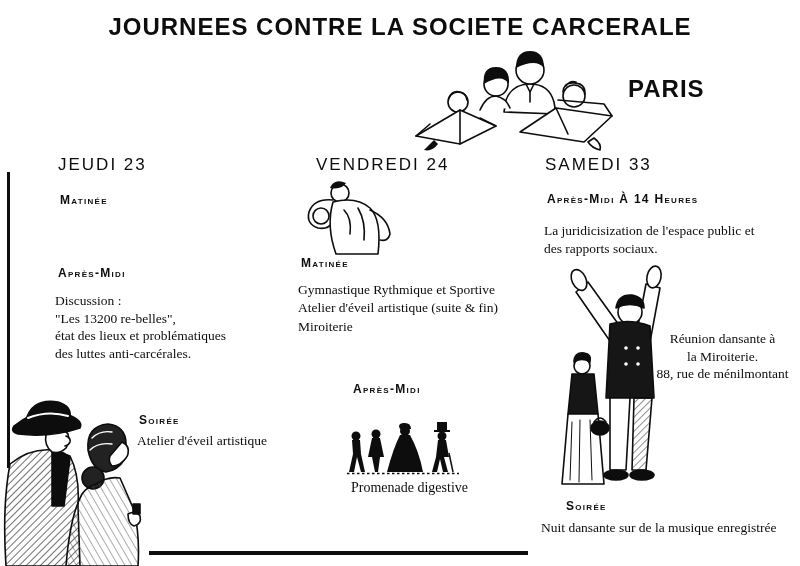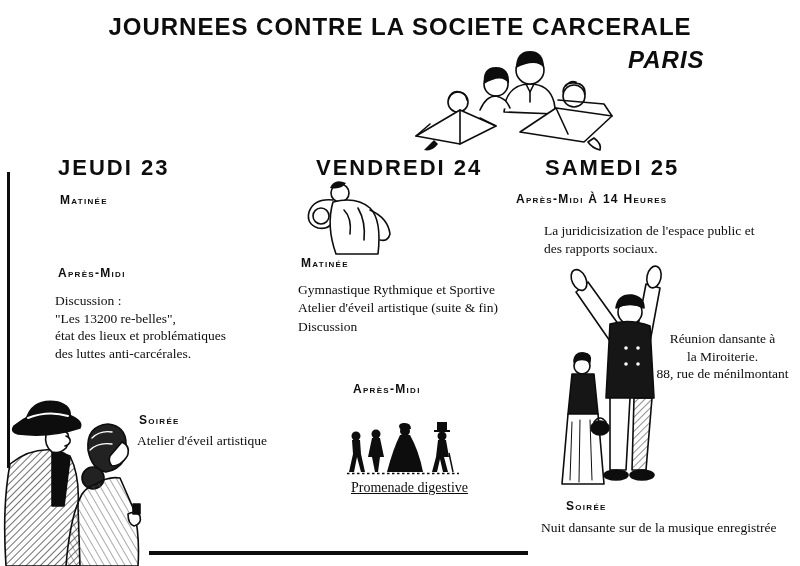--- a/index.html
+++ b/index.html
@@ -7,43 +7,43 @@
     position:relative;width:800px;height:566px;margin:0 auto;
     background:#ffffff;color:#0d0d0d;overflow:hidden;
   }
   .abs{position:absolute;}
   .big{
     font-family:"Liberation Sans",sans-serif;font-weight:bold;
     font-size:24px;letter-spacing:1px;white-space:nowrap;
   }
   .title{top:13px;left:0;width:800px;text-align:center;}
   .day{
-    font-family:"Liberation Sans",sans-serif;font-weight:bold;
-    font-size:22px;letter-spacing:2px;white-space:nowrap;
+    font-family:"Liberation Sans",sans-serif;font-weight:normal;
+    font-size:17px;letter-spacing:2px;white-space:nowrap;
   }
   .sc{
     font-family:"Liberation Sans",sans-serif;font-weight:bold;
     font-variant:small-caps;font-size:12px;letter-spacing:1.3px;white-space:nowrap;
   }
   .txt{
     font-family:"Liberation Serif",serif;font-size:13.5px;line-height:1.3;
     white-space:pre-line;
   }
   .caption{font-size:14px;}
   .center{text-align:center;}
   .vrule{left:7px;top:172px;width:3px;height:296px;background:#0d0d0d;}
   .hrule{left:149px;top:551px;width:379px;height:4px;background:#0d0d0d;}
 </style>
 </head>
 <body>
 
 <div class="poster">
 
   <div class="abs big title">JOURNEES CONTRE LA SOCIETE CARCERALE</div>
-  <div class="abs big" style="left:628px;top:46px;font-style:italic;">PARIS</div>
+  <div class="abs big" style="left:628px;top:75px;">PARIS</div>
 
   <svg class="abs" style="left:408px;top:40px;" width="212" height="112" viewBox="0 0 212 112">
     <g stroke="#0d0d0d" stroke-width="1.6" fill="none" stroke-linecap="round" stroke-linejoin="round">
       <path d="M98,60 Q104,44 122,44 Q141,44 146,62 L148,74 L96,72 Z" fill="#fff"></path>
       <circle cx="122" cy="30" r="14" fill="#fff"></circle>
       <path d="M108,28 Q108,11 122,11 Q136,11 136,28 Q128,18 108,28 Z" fill="#0d0d0d" stroke="none"></path>
       <path d="M118,44 L122,52 L126,44"></path>
       <line x1="122" y1="52" x2="122" y2="62"></line>
       <circle cx="88" cy="44" r="12" fill="#fff"></circle>
       <path d="M76,44 Q74,27 88,27 Q102,27 101,44 Q94,33 76,44 Z" fill="#0d0d0d" stroke="none"></path>
@@ -84,45 +84,45 @@
       <circle cx="21" cy="38" r="8"></circle>
       <path d="M33,24 Q56,18 70,30 Q82,42 78,76 L36,76 Q26,48 33,24 Z"></path>
       <path d="M44,32 Q52,40 50,56 M58,30 Q66,44 64,62" fill="none"></path>
       <path d="M70,32 Q88,40 90,56 Q88,64 80,62" fill="none"></path>
     </g>
   </svg>
 
   <div class="abs sc" style="left:301px;top:256px;">Matinée</div>
   <div class="abs txt" style="left:298px;top:281px;">Gymnastique Rythmique et Sportive
 Atelier d'éveil artistique (suite &amp; fin)</div>
-  <div class="abs txt" style="left:298px;top:318px;">Discussion</div>
+  <div class="abs txt" style="left:298px;top:318px;">Miroiterie</div>
   <div class="abs sc" style="left:353px;top:382px;">Après-Midi</div>
 
   <svg class="abs" style="left:345px;top:421px;" width="116" height="58" viewBox="0 0 116 58">
     <g fill="#0d0d0d">
       <line x1="2" y1="52.5" x2="114" y2="52.5" stroke="#0d0d0d" stroke-width="1.6" stroke-dasharray="2.5,2.5"></line>
       <circle cx="11" cy="15" r="4.5"></circle>
       <path d="M7,19 L15,19 L16,33 L20,51 L16,51 L12,36 L9,51 L4,51 L8,33 Z"></path>
       <circle cx="31" cy="13" r="4.5"></circle>
       <path d="M27,17 L35,17 L39,36 L23,36 Z M27,36 L30,51 L33,51 L35,36 Z"></path>
       <circle cx="60" cy="10" r="5"></circle>
       <path d="M55,8 Q52,3 58,2 Q66,1 66,8 Z"></path>
       <path d="M55,14 L65,14 Q74,30 78,51 L42,51 Q48,28 55,14 Z"></path>
       <rect x="92" y="1" width="10" height="9"></rect>
       <rect x="89" y="9" width="16" height="2"></rect>
       <circle cx="97" cy="15" r="4.5"></circle>
       <path d="M93,19 L101,19 L104,36 L99,36 L103,51 L98,51 L95,38 L92,51 L87,51 L91,36 Z"></path>
       <line x1="104" y1="32" x2="108" y2="51" stroke="#0d0d0d" stroke-width="1.5"></line>
     </g>
   </svg>
 
-  <div class="abs txt caption" style="left:351px;top:479px;text-decoration:underline;">Promenade digestive</div>
+  <div class="abs txt caption" style="left:351px;top:479px;">Promenade digestive</div>
 
-  <div class="abs day" style="left:545px;top:155px;">SAMEDI 25</div>
-  <div class="abs sc" style="left:516px;top:192px;">Après-Midi À 14 Heures</div>
+  <div class="abs day" style="left:545px;top:155px;">SAMEDI 33</div>
+  <div class="abs sc" style="left:547px;top:192px;">Après-Midi À 14 Heures</div>
   <div class="abs txt" style="left:544px;top:222px;">La juridicisization de l'espace public et
 des rapports sociaux.</div>
 
   <svg class="abs" style="left:548px;top:262px;" width="150" height="232" viewBox="0 0 150 232">
     <defs>
       <pattern id="h1" width="5" height="5" patternTransform="rotate(45)" patternUnits="userSpaceOnUse">
         <line x1="0" y1="0" x2="0" y2="5" stroke="#444" stroke-width="1.2"></line>
       </pattern>
     </defs>
     <g stroke="#0d0d0d" stroke-width="1.6" fill="#fff" stroke-linejoin="round" stroke-linecap="round">

